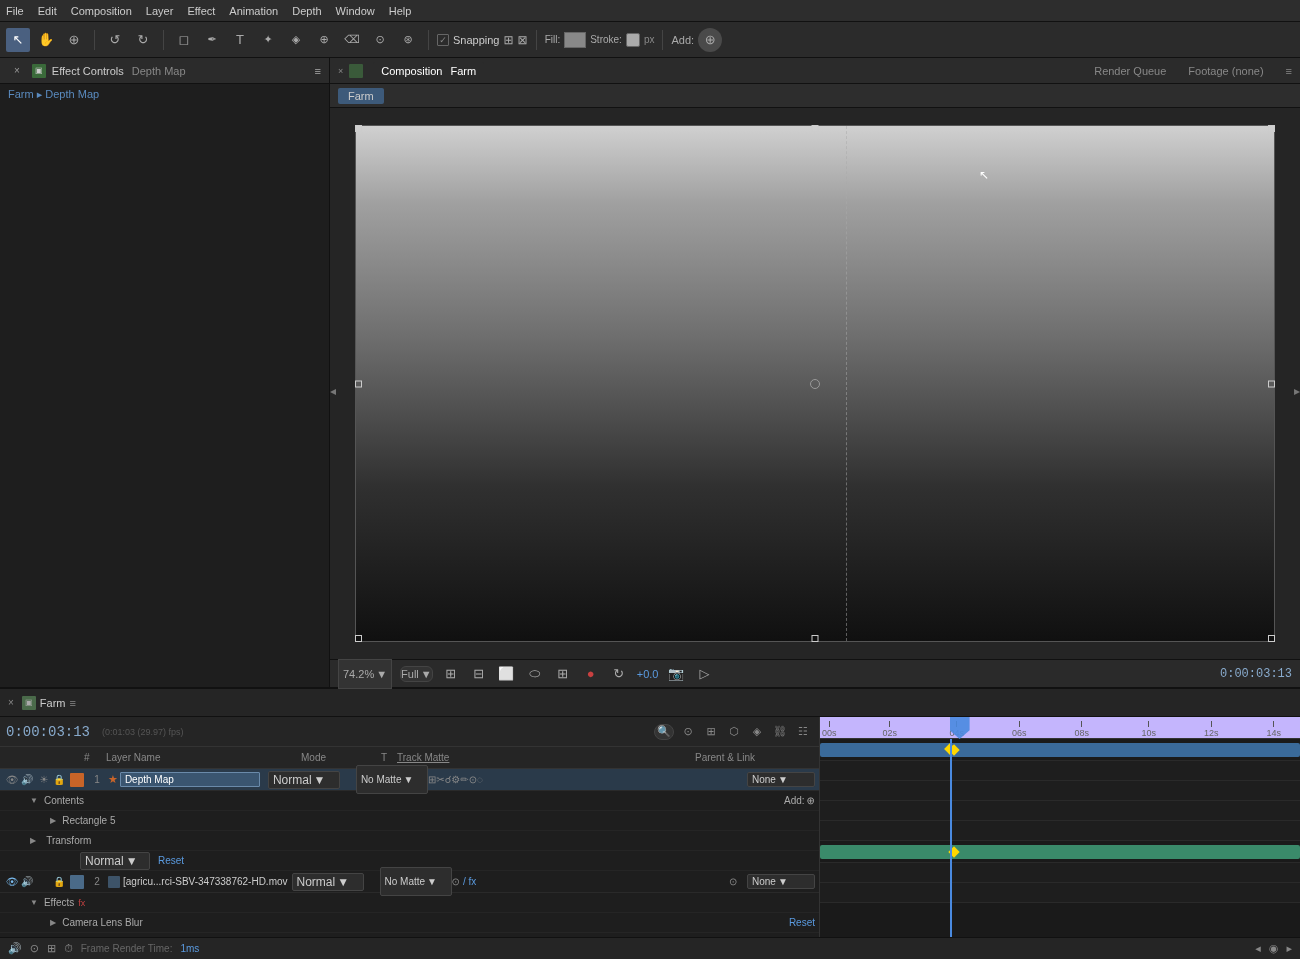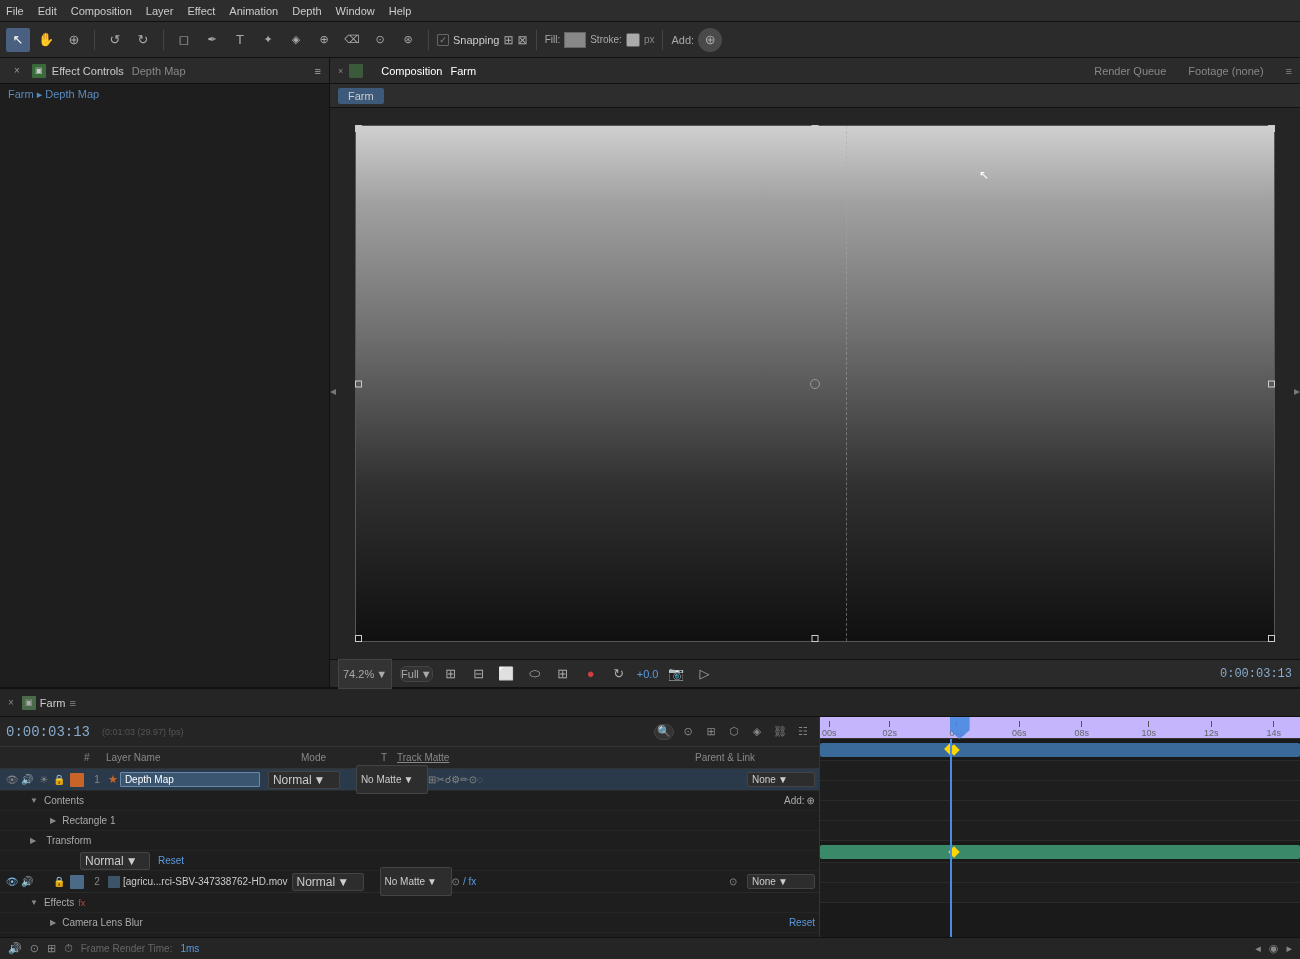--- a/index.html
+++ b/index.html
@@ -664,21 +664,21 @@
         <span class="sub-row-label">Contents</span>
         <div style="flex:1;"></div>
         <div class="add-btn">
           <span>Add:</span>
           <span class="plus">⊕</span>
         </div>
       </div>
 
       <div class="sub-row sub-row-indent2">
         <span class="triangle">▶</span>
-        <span class="sub-row-label">Rectangle 1</span>
+        <span class="sub-row-label">Rectangle 5</span>
       </div>
 
       <div class="sub-row" style="padding-left:30px;display:flex;align-items:center;gap:4px;">
         <span class="triangle">▶</span>
         <span class="sub-row-label">Transform</span>
       </div>
 
       <div style="height:20px;display:flex;align-items:center;padding:0 4px 0 80px;border-bottom:1px solid #252525;font-size:10px;gap:8px;">
         <div class="layer-mode-dropdown" style="width:70px;">
           <span>Normal</span>

